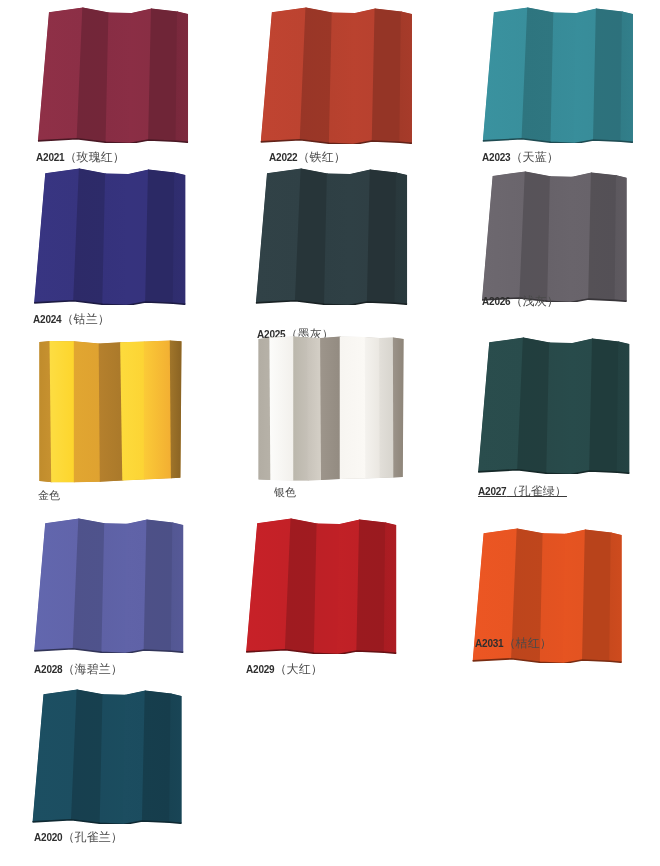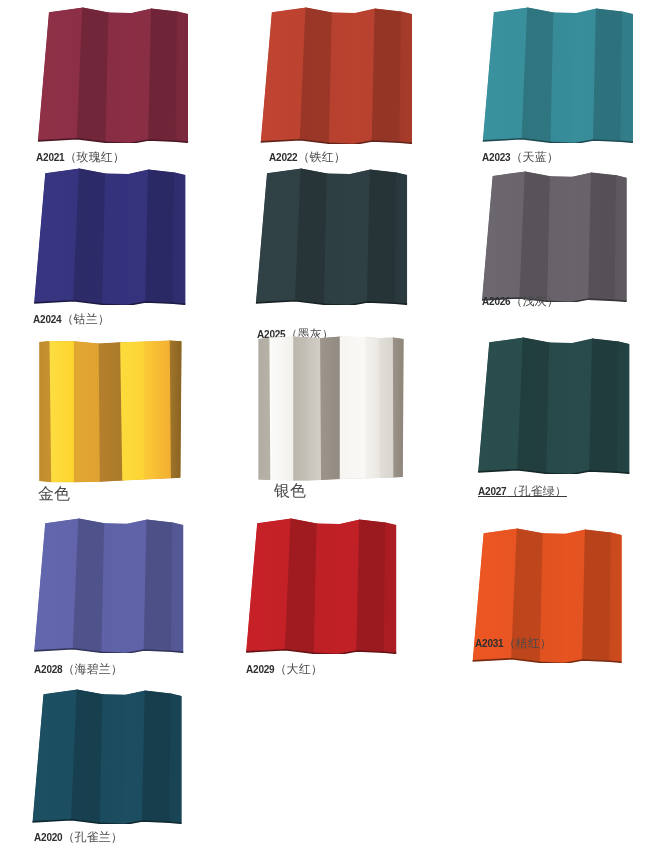--- a/index.html
+++ b/index.html
@@ -5,21 +5,21 @@
   html,body{margin:0;padding:0;background:#ffffff;}
   body{width:660px;height:866px;overflow:hidden;
        font-family:"Liberation Sans","DejaVu Sans",sans-serif;}
   #sheet{position:relative;width:660px;height:866px;background:#ffffff;}
   .panel-wrap{position:absolute;}
   .panel-wrap svg{display:block;}
   .label{position:absolute;white-space:nowrap;color:#3a3a3a;line-height:11px;}
   .label .cn{vertical-align:baseline;}
   .label .code{font-size:10px;font-weight:bold;letter-spacing:-0.2px;color:#2e2e2e;}
   .label .cn{font-size:12px;font-weight:normal;color:#4a4a4a;letter-spacing:0.1px;}
-  .label .cn.only{font-size:16px;color:#4a4a4a;}
+  .label .cn.only{font-size:11px;color:#4a4a4a;}
 </style>
 </head>
 <body>
 
 <div id="sheet">
 <div class="panel-wrap" style="left:34.5px;top:5.5px;">
       <svg width="155" height="137.1" viewBox="0 0 152 137">
         <defs>
           <clipPath id="clip0">
             <polygon points="12.5,6.2 46.5,1.5 72.5,6.4 95,6.9 115,2.6 141,5.5 151.5,8 151.5,136.2 139.5,135.2 112,133.9 93,137.4 69.5,136.2 40.5,132.7 1.5,134.8"></polygon>

